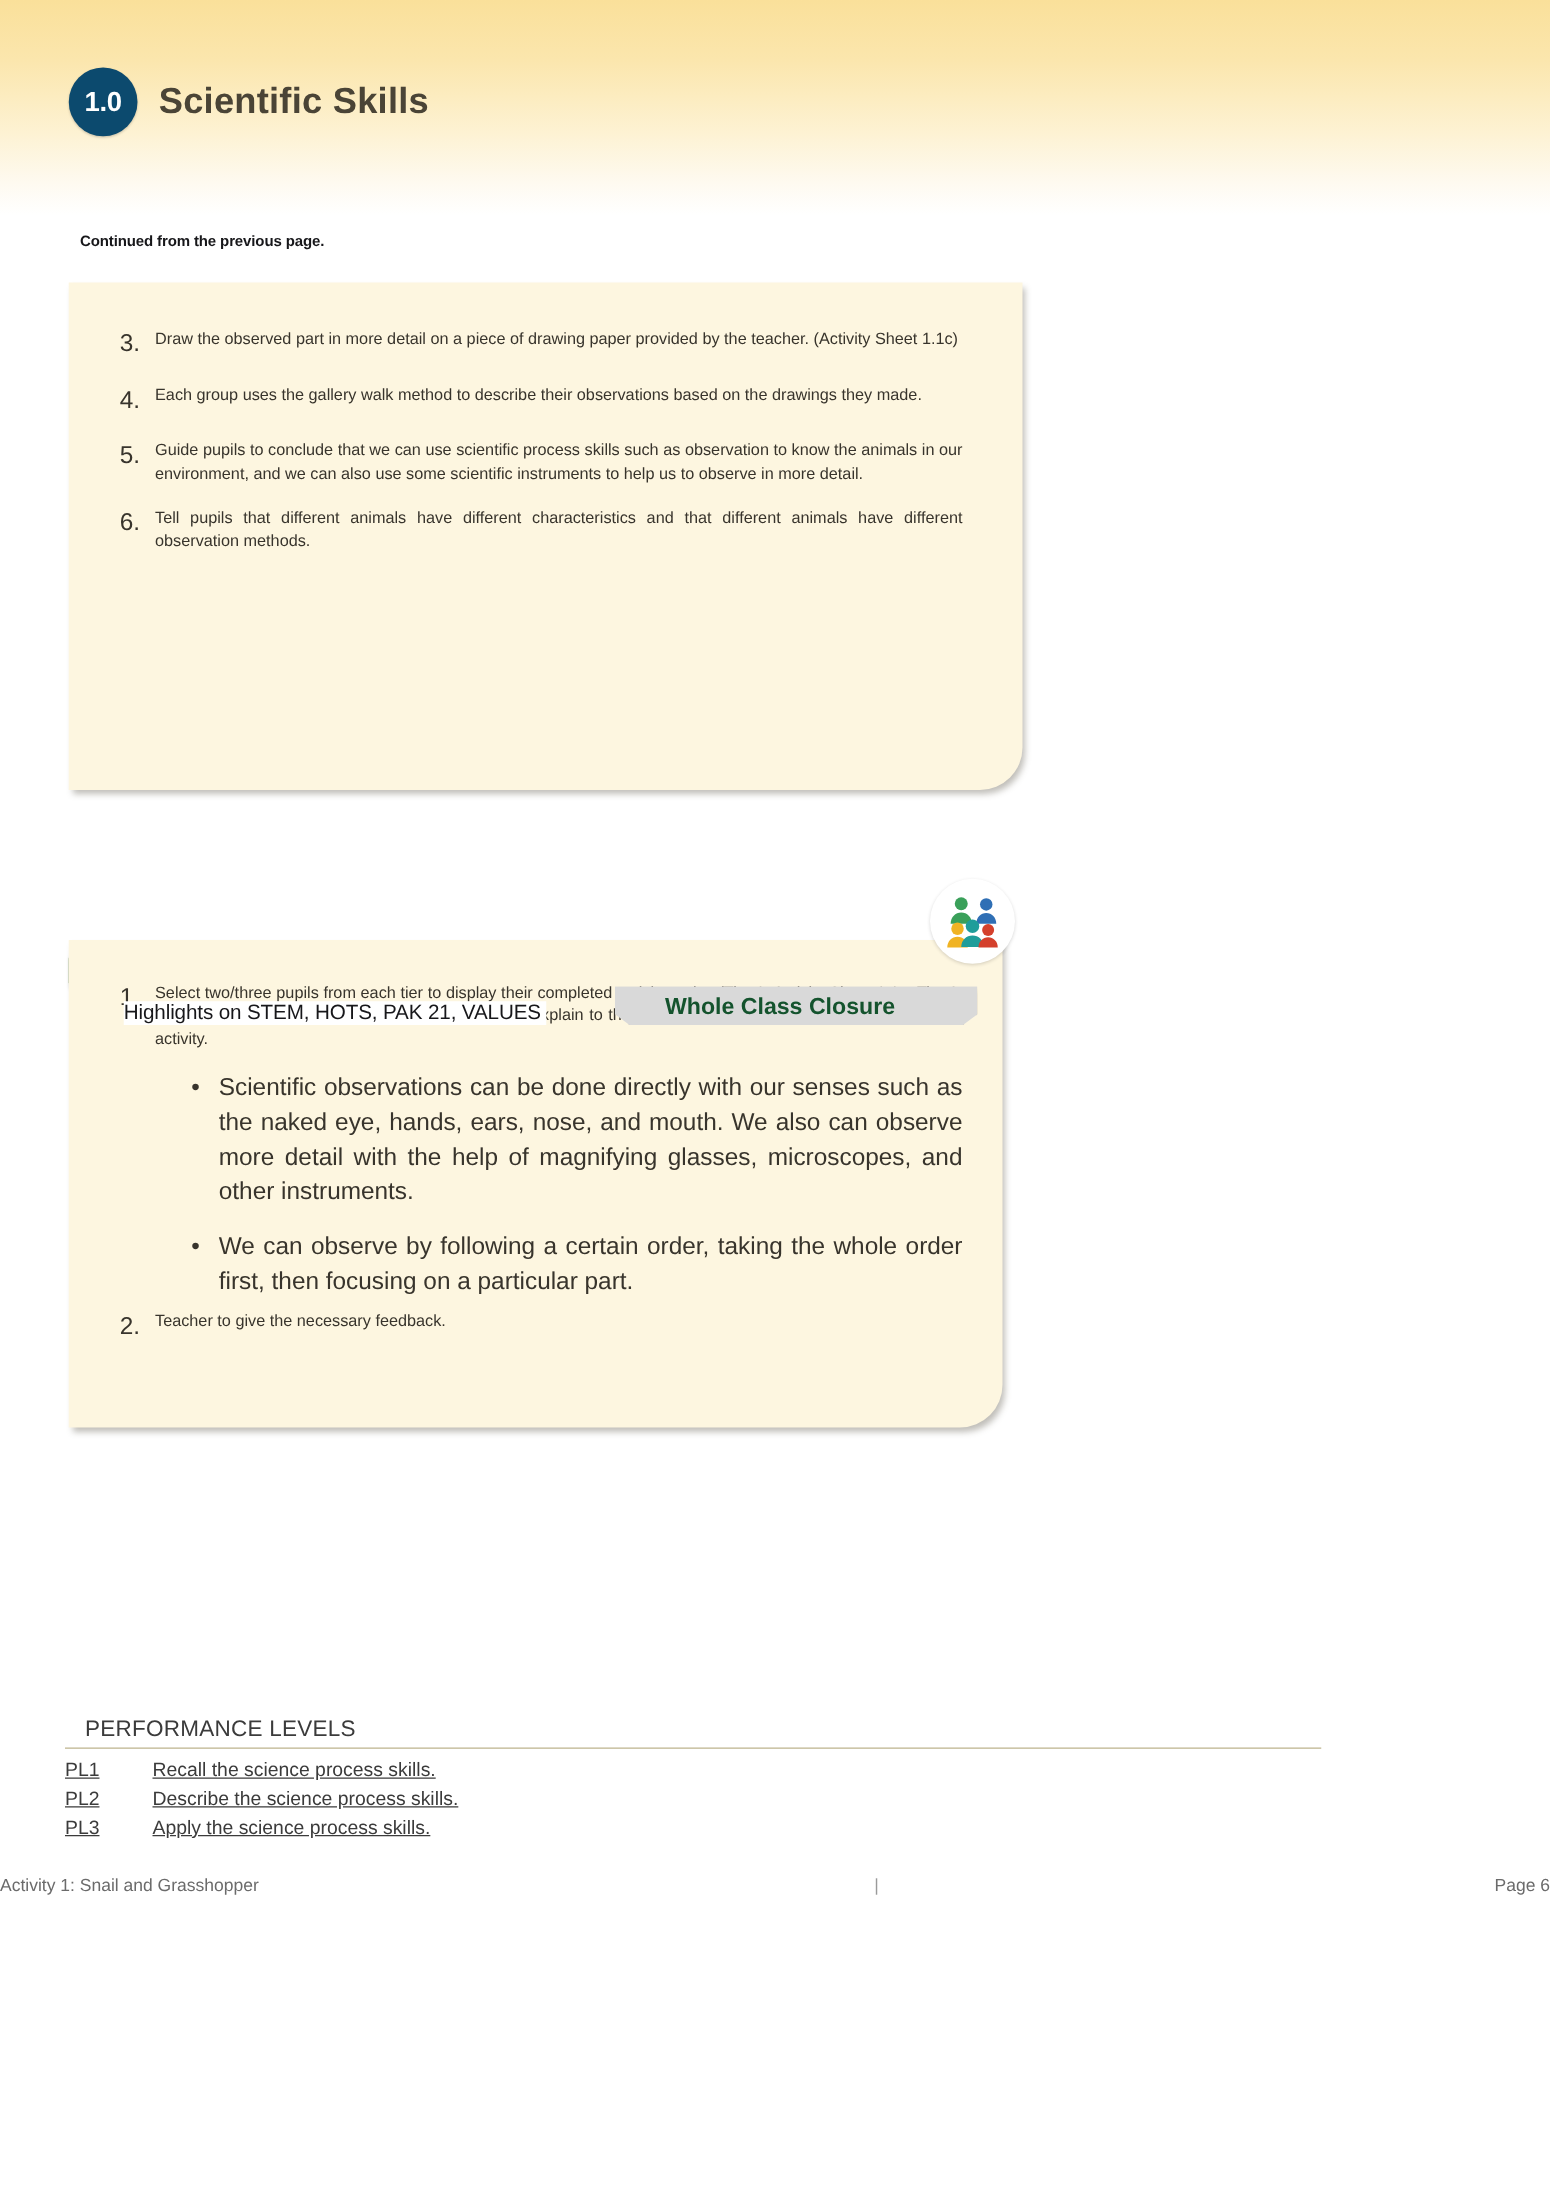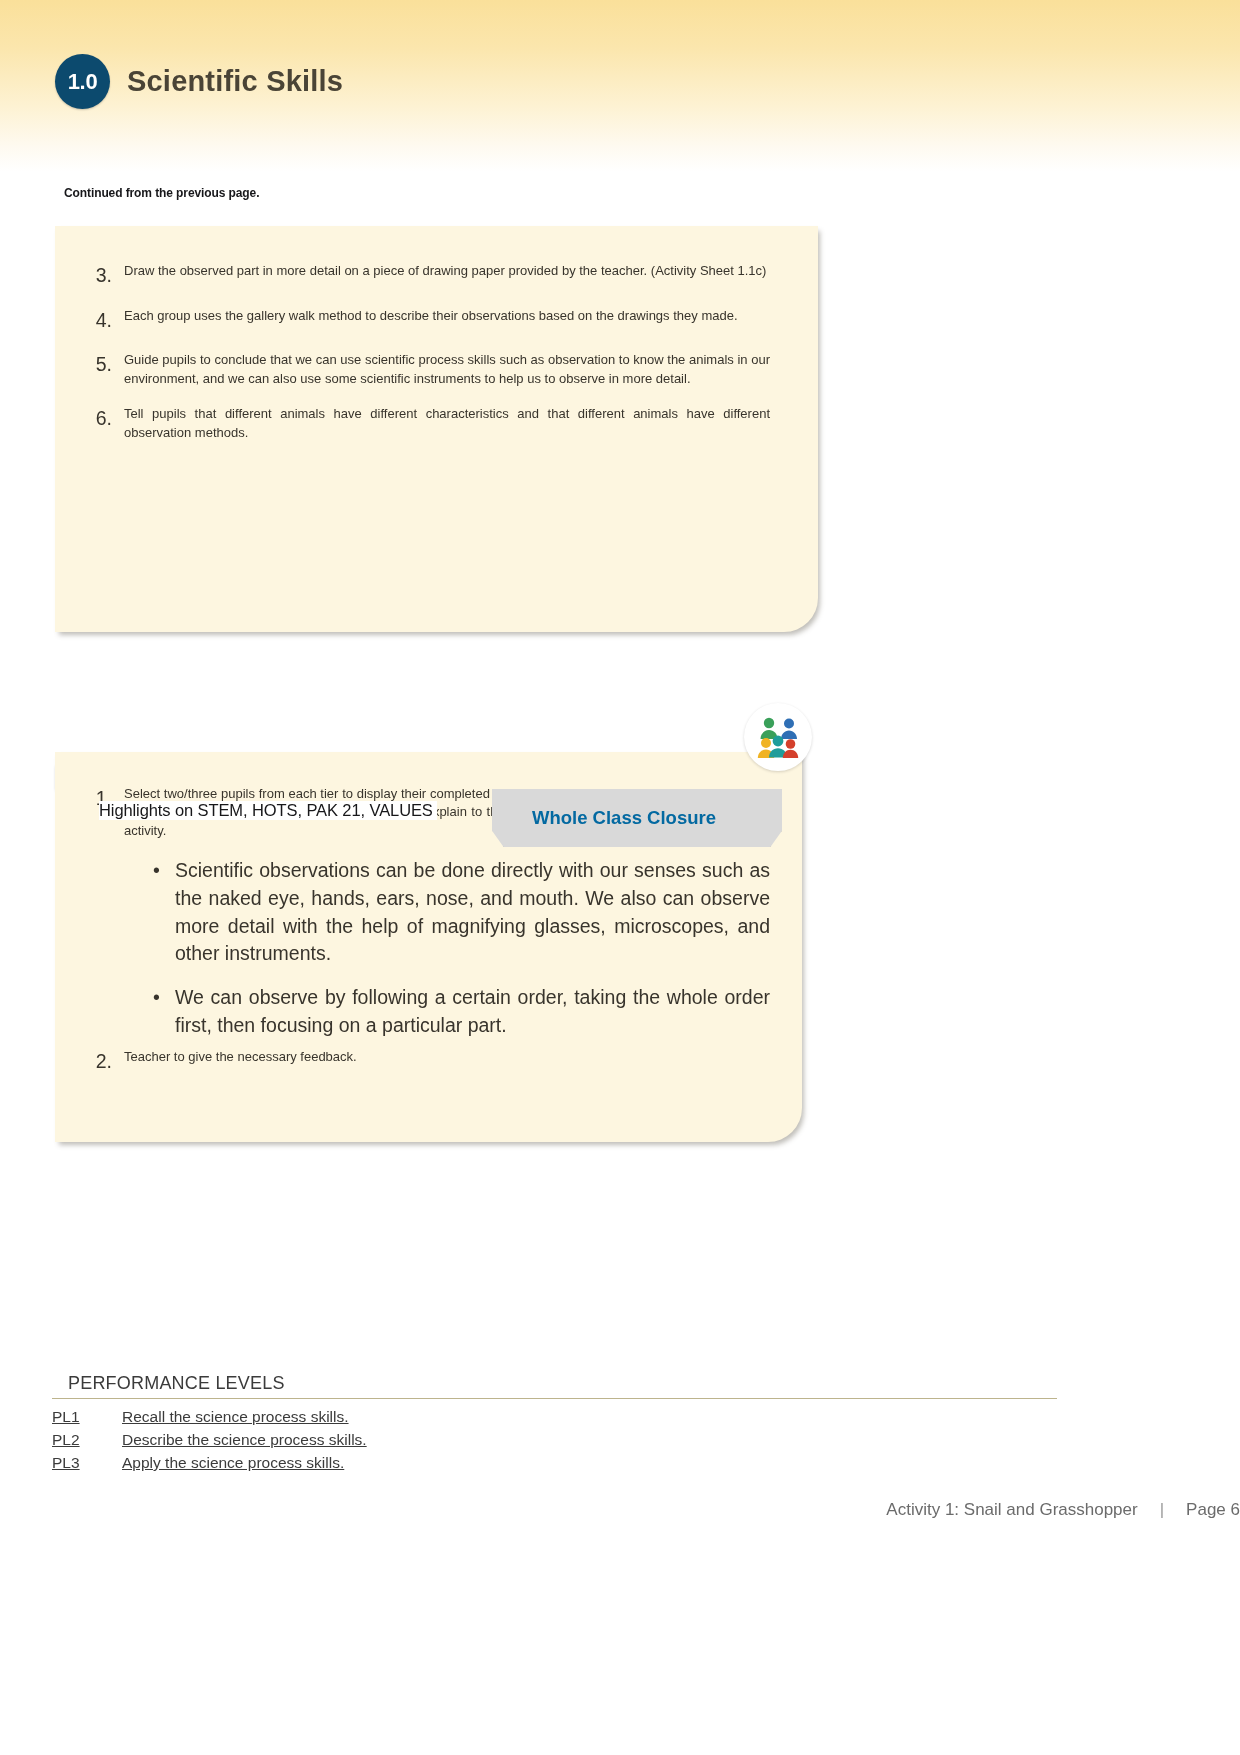--- a/index.html
+++ b/index.html
@@ -148,23 +148,23 @@
     color: #17171a;
     letter-spacing: -0.1px;
     background: #ffffff;
     padding-right: 4px;
     z-index: 4;
   }
 
   .mode-banner {
     position: absolute;
     left: 492px; top: 789px;
-    width: 290px; height: 58px;
+    width: 290px; height: 31px;
     background: #d9d9d9;
-    color: #0369a1;
+    color: #14532d;
     font-size: 18.5px;
     font-weight: bold;
     display: flex;
     align-items: center;
     justify-content: center;
     padding-right: 26px;
     z-index: 2;
     box-shadow: 2px 3px 4px -1px rgba(90,85,70,0.42);
     clip-path: polygon(0 0, 100% 0, 100% 72%, 96% 100%, 4% 100%, 0 72%);
   }
@@ -250,23 +250,23 @@
 
   .pl-code { flex: 0 0 70px; }
   .pl-desc { flex: 1 1 auto; }
 
   .page-footer {
     position: absolute;
     left: 0; top: 1500px;
     width: 1240px;
     display: flex;
     align-items: center;
-    justify-content: flex-end;
+    justify-content: space-between;
     gap: 22px;
-    font-size: 17px;
+    font-size: 14px;
     color: #6b6b6b;
   }
 
   .footer-sep { color: #9a9a9a; }
 </style>
 </head>
 <body>
 
 <div class="header-band"></div>
 

